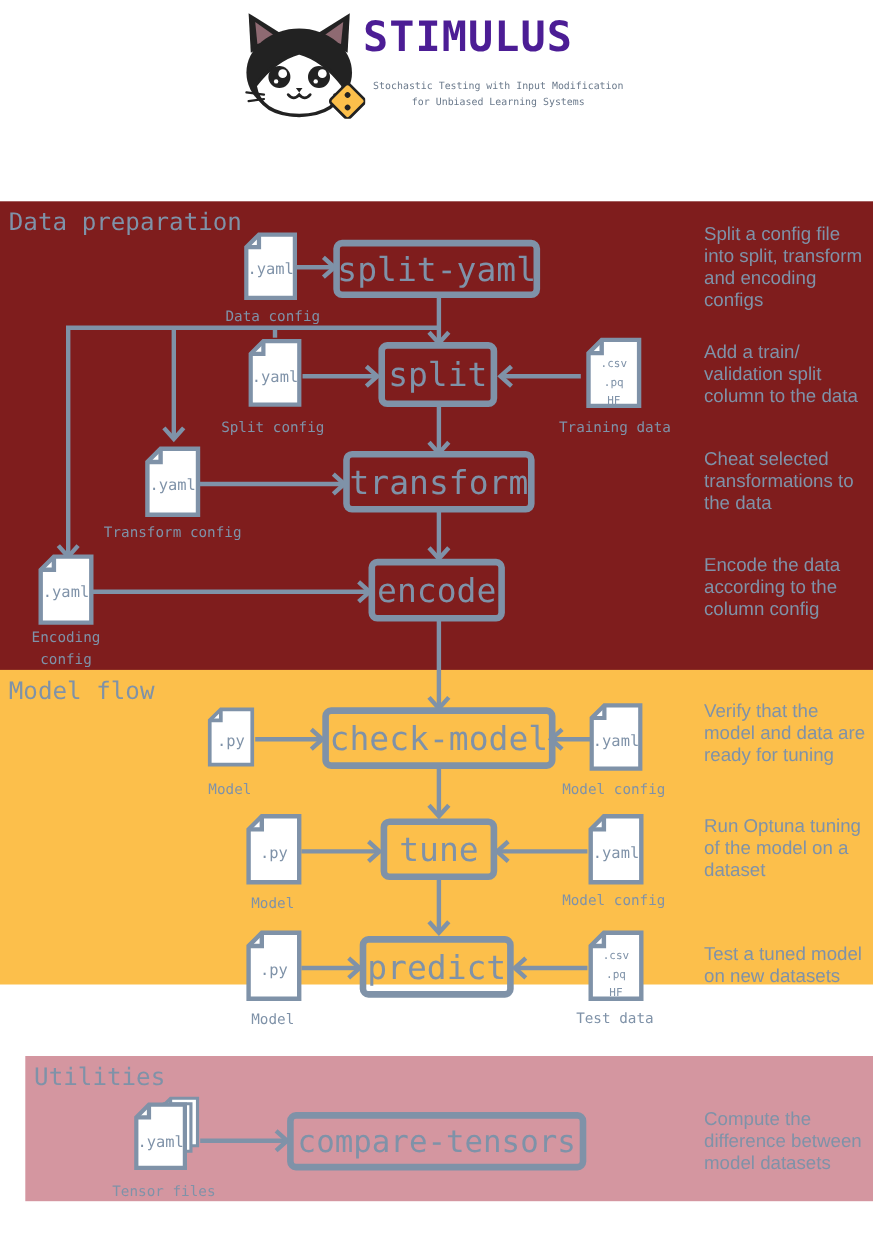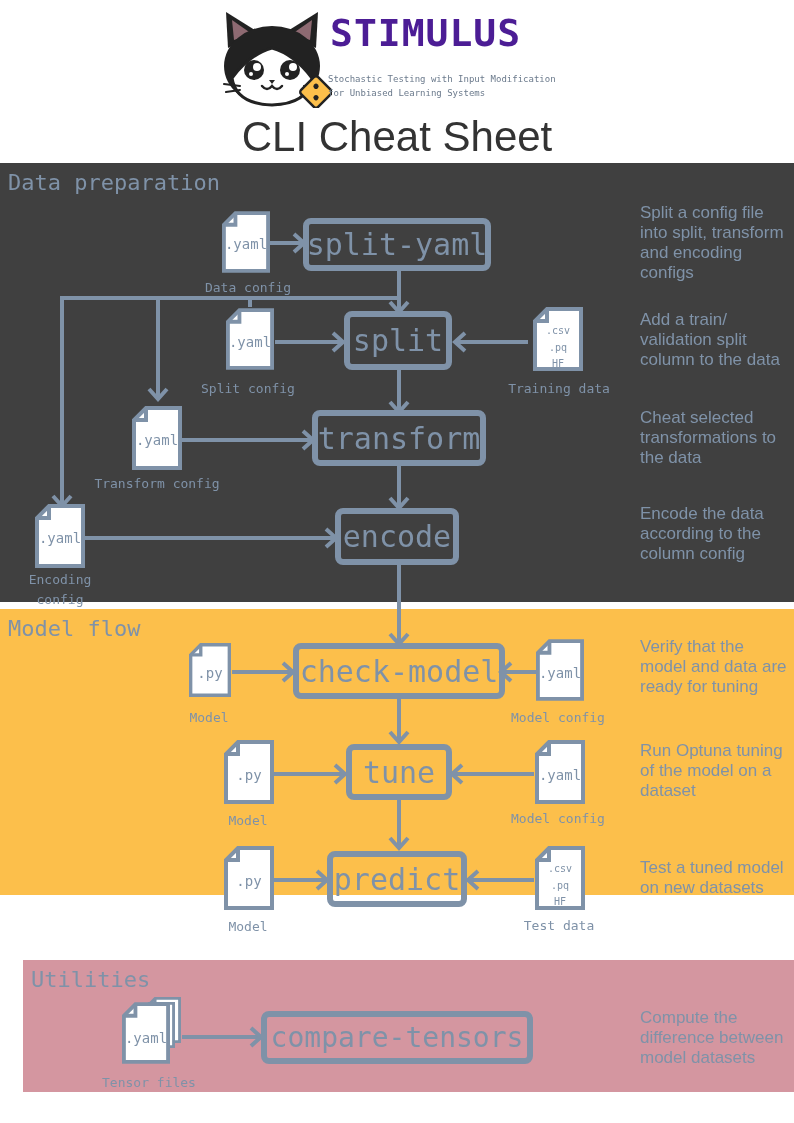--- a/index.html
+++ b/index.html
@@ -1,23 +1,23 @@
 <!DOCTYPE html>
 <html><head>
 <meta charset="utf-8">
 <style>
   html, body { margin: 0; padding: 0; }
   body { width: 794px; height: 1123px; position: relative; background: #ffffff; overflow: hidden; font-family: "DejaVu Sans Mono", monospace; }
   .header { position: absolute; left: 0; top: 0; width: 794px; height: 170px; background: #ffffff; }
   .logo-svg { position: absolute; left: 220px; top: 8px; }
   .brand-name { position: absolute; left: 330px; top: 14px; font-family: "DejaVu Sans Mono", monospace; font-size: 38px; font-weight: bold; color: #4c1d95; letter-spacing: 1px; line-height: 1; }
-  .brand-tag { position: absolute; left: 328px; top: 72px; width: 250px; font-family: "DejaVu Sans Mono", monospace; font-size: 9px; line-height: 14px; color: #6b7a8c; }
+  .brand-tag { position: absolute; left: 328px; top: 72px; width: 250px; text-align: center; font-family: "DejaVu Sans Mono", monospace; font-size: 9px; line-height: 14px; color: #6b7a8c; }
   .page-title { position: absolute; left: 0; top: 112px; width: 794px; text-align: center; font-family: "Liberation Sans", sans-serif; font-size: 42px; color: #333333; line-height: 50px; }
   .section { position: absolute; left: 0; width: 794px; }
-  .sec-data { top: 163px; height: 439px; background: #404040; }
+  .sec-data { top: 183px; height: 439px; background: #7f1d1d; }
   .sec-model { top: 609px; height: 286px; background: #fcbf4b; }
   .sec-util { top: 960px; height: 132px; background: #d496a0; margin-left: 23px; }
   .section-title { position: absolute; left: 8px; top: 6px; font-family: "DejaVu Sans Mono", monospace; font-size: 22px; color: #7f92a8; line-height: 28px; }
   .desc { position: absolute; left: 640px; width: 150px; font-family: "Liberation Sans", sans-serif; font-size: 17px; line-height: 20px; color: #7f92a8; }
   .diagram { position: absolute; left: 0; top: 0; }
   .cmd-text { font-family: "DejaVu Sans Mono", monospace; fill: #7f92a8; }
   .file-text { font-family: "DejaVu Sans Mono", monospace; fill: #7f92a8; }
   .cap-text { font-family: "DejaVu Sans Mono", monospace; fill: #7f92a8; font-size: 13px; }
 </style>
 </head>
@@ -51,21 +51,20 @@
       <rect x="-12" y="-12" width="24" height="24" rx="3" fill="#fcbf4b" stroke="#222" stroke-width="2.5"></rect>
       <circle cx="-4" cy="-4" r="2.6" fill="#222"></circle>
       <circle cx="4" cy="4" r="2.6" fill="#222"></circle>
     </g>
   </svg>
   <div class="brand-name">STIMULUS</div>
   <div class="brand-tag">
     <div>Stochastic Testing with Input Modification</div>
     <div>for Unbiased Learning Systems</div>
   </div>
-  <div class="page-title">CLI Cheat Sheet</div>
 </div>
 
 <div class="section sec-data">
   <div class="section-title">Data preparation</div>
 </div>
 <div class="section sec-model">
   <div class="section-title">Model flow</div>
 </div>
 <div class="section sec-util">
   <div class="section-title">Utilities</div>

